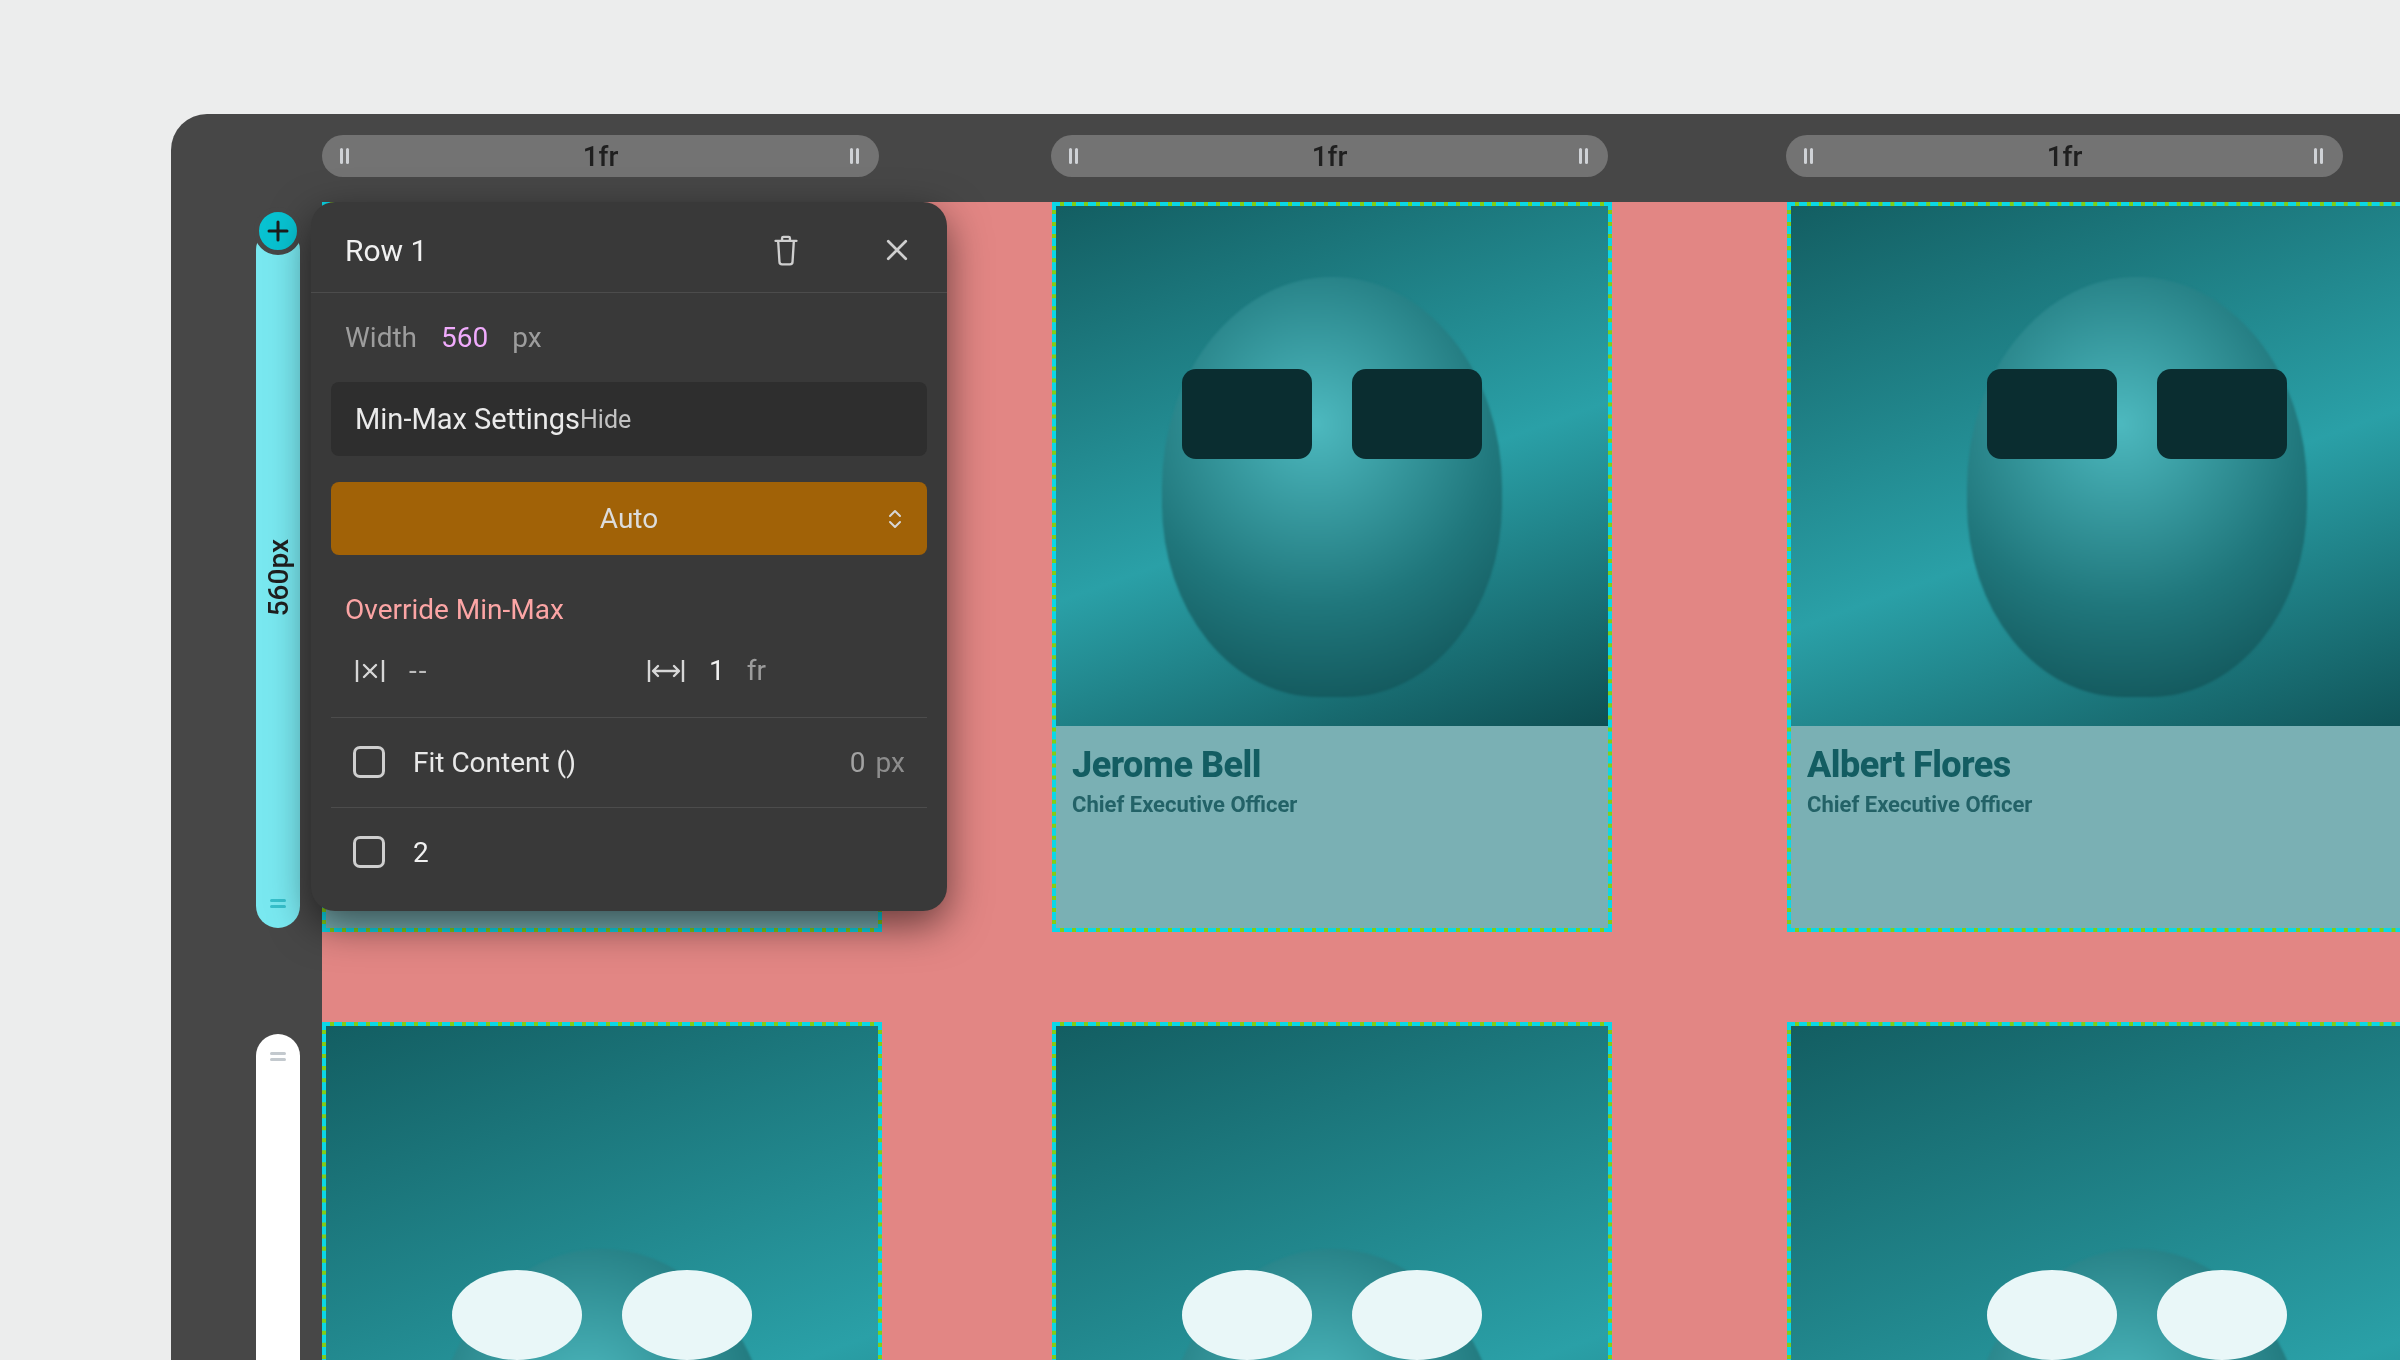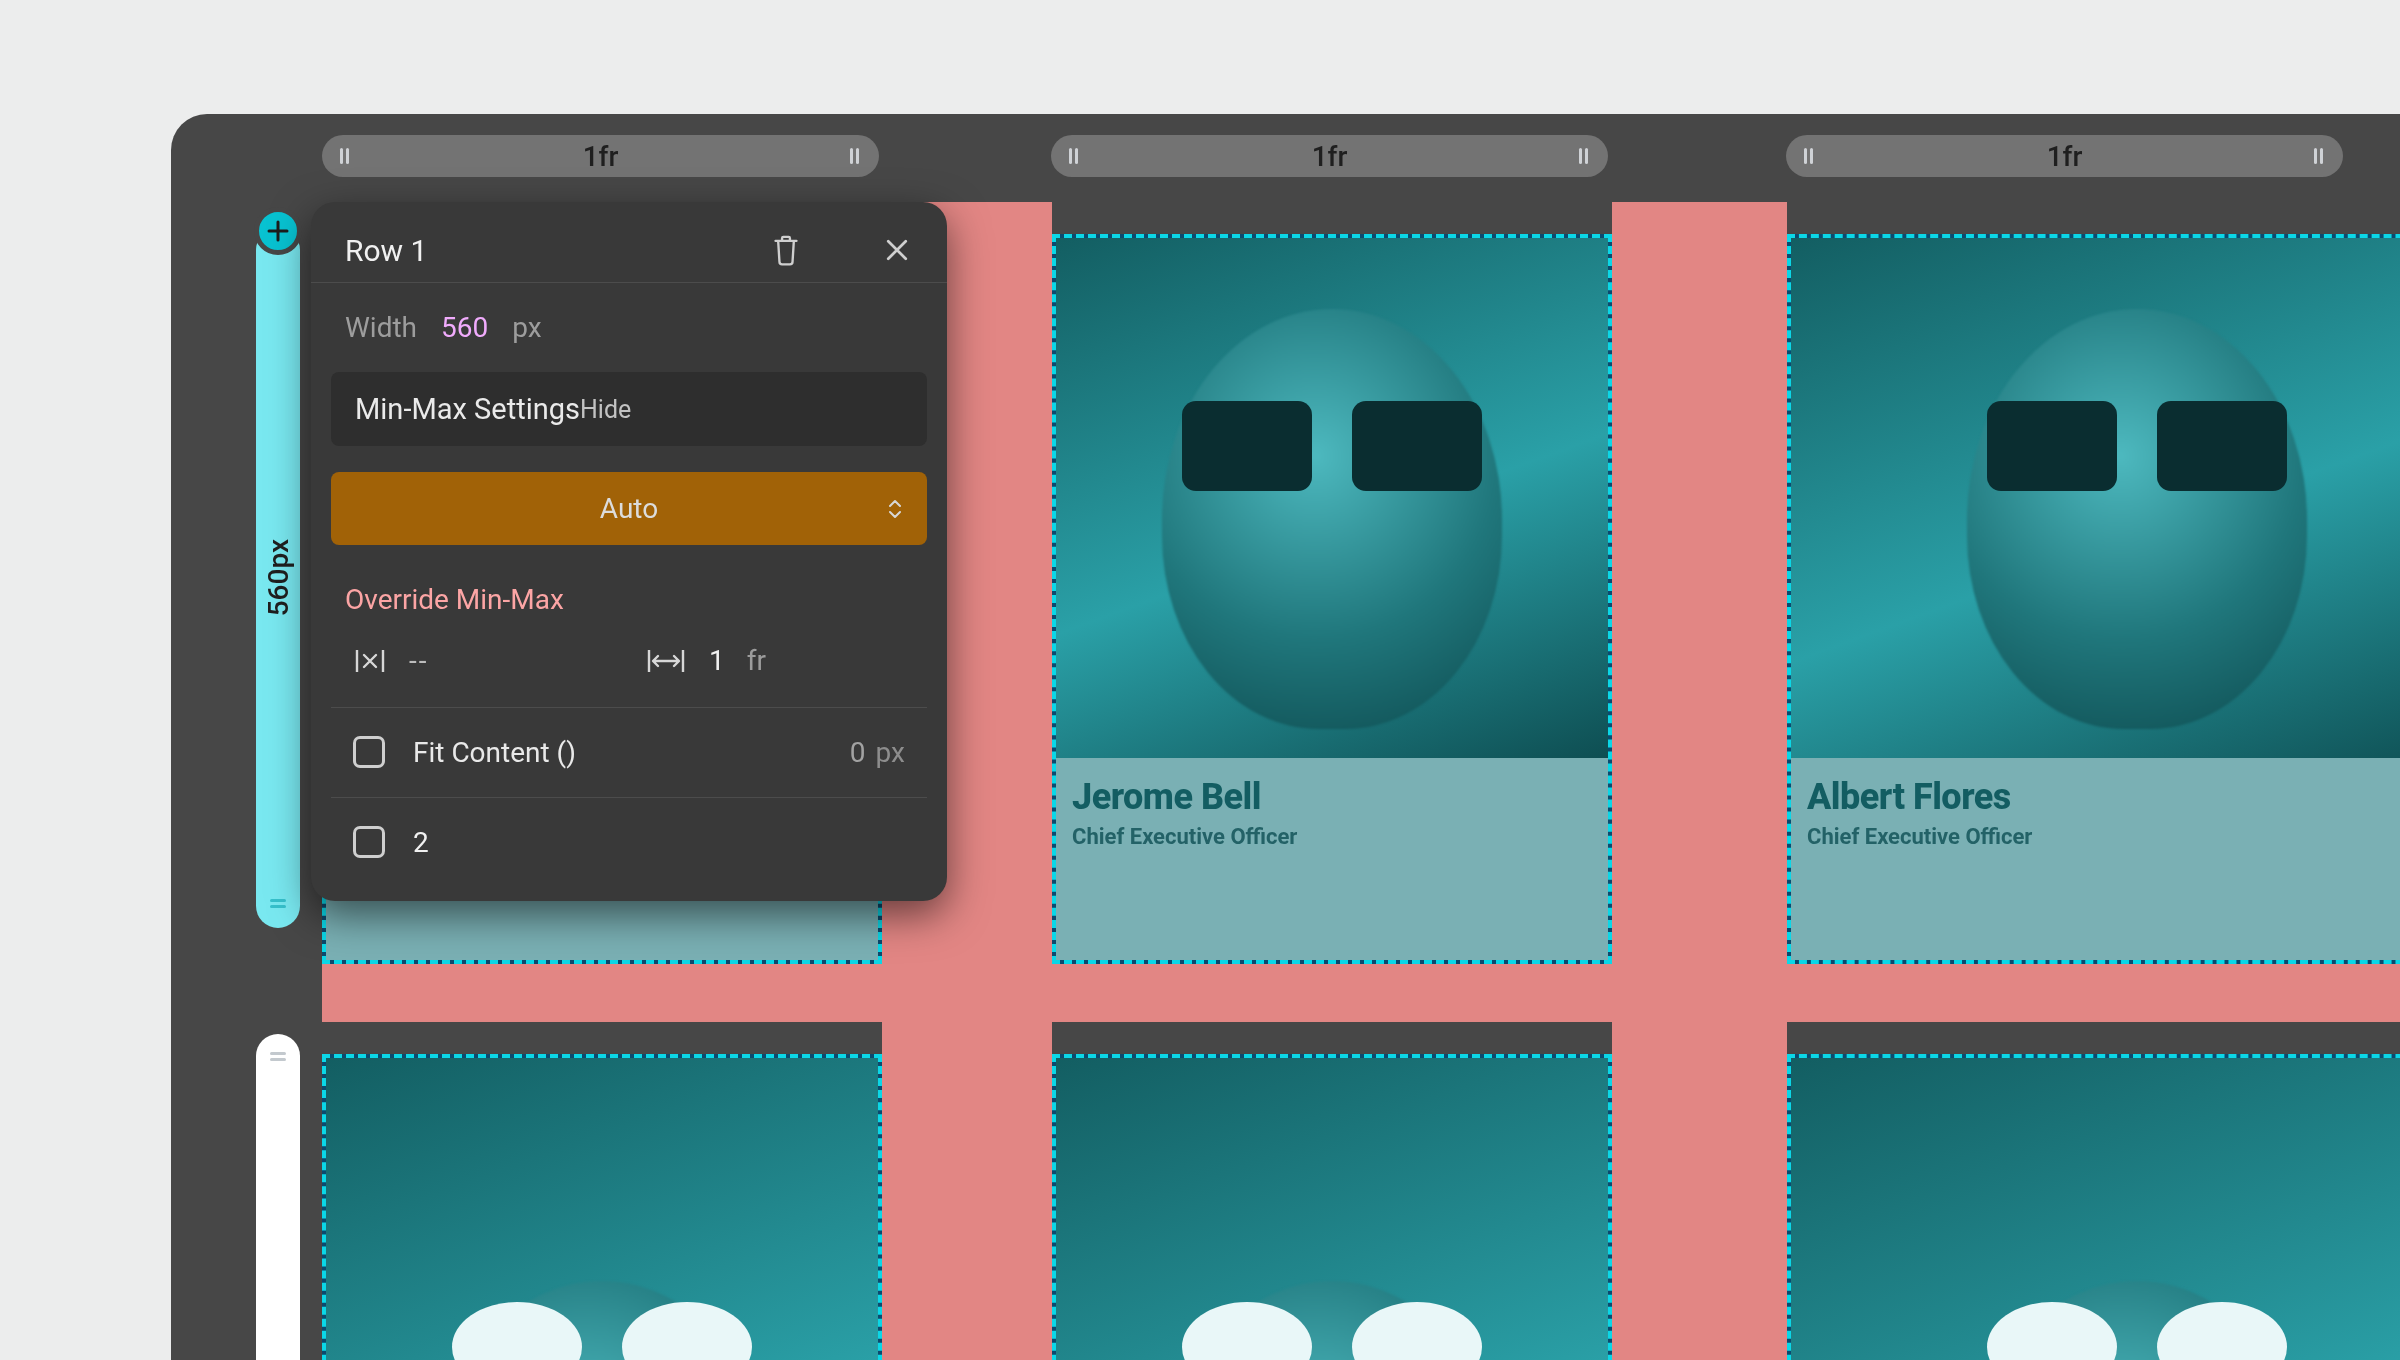--- a/index.html
+++ b/index.html
@@ -130,24 +130,23 @@
     background: #e28684;
   }
   .gap-v {
     position: absolute;
     top: 0; bottom: 0;
     background: #e28684;
   }
 
   .cell {
     position: absolute;
-    background: #0c4a6e;
+    background: #84cc16;
     border: 4px dashed #0bd7e7;
     overflow: hidden;
-    margin-top: 32px;
   }
   .cell .photo {
     position: absolute;
     left: 0; right: 0; top: 0;
     height: 72%;
     background: linear-gradient(160deg, #135e62 0%, #2aa0a7 55%, #0e4e52 100%);
   }
   .cell .face {
     position: absolute;
     left: 50%; top: 54%;
@@ -209,21 +208,21 @@
     background: #393939;
     border-radius: 24px;
     box-shadow: 0 14px 40px rgba(0,0,0,0.55);
     color: #eaeaea;
     z-index: 50;
     padding-bottom: 14px;
   }
   .popover-header {
     display: flex;
     align-items: center;
-    padding: 28px 30px 12px 34px;
+    padding: 28px 30px 22px 34px;
     border-bottom: 1px solid #4c4c4c;
     gap: 45px;
   }
   .popover-header .title {
     font-size: 30px;
     color: #f1f1f1;
     flex: 1;
   }
   .popover-header .hdr-icon {
     width: 40px; height: 40px;

